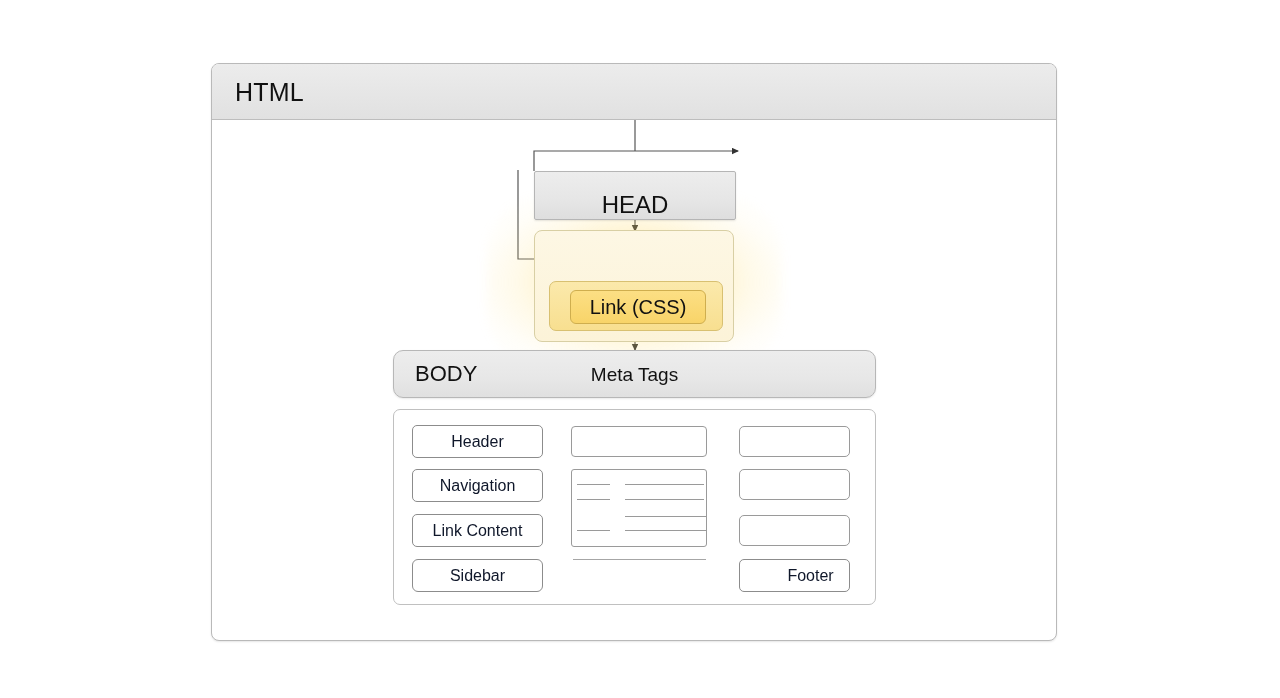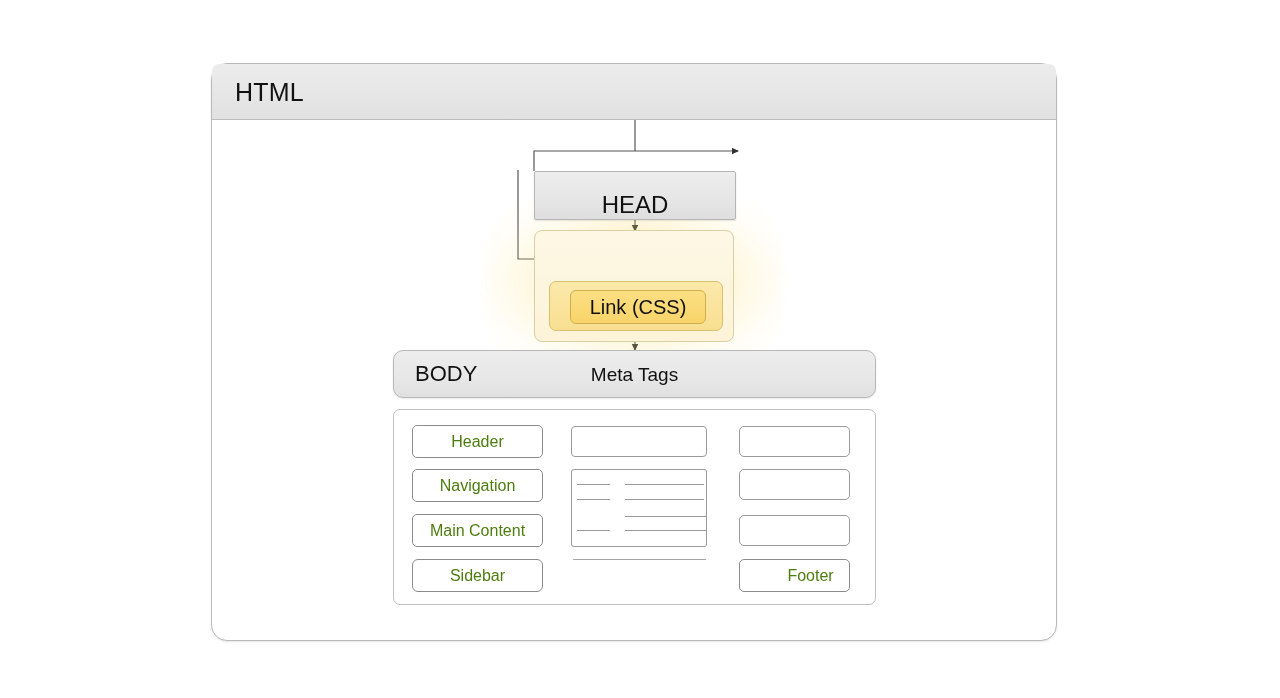--- a/index.html
+++ b/index.html
@@ -18,21 +18,21 @@
 
   
   #html-frame {
     position: absolute;
     left: 211px;
     top: 63px;
     width: 846px;
     height: 578px;
     box-sizing: border-box;
     border: 1px solid #b9b9b9;
-    border-radius: 16px;
+    border-radius: 8px;
     background: #ffffff;
     box-shadow: 0 1px 2px rgba(0,0,0,0.10);
   }
   #html-header {
     position: absolute;
     left: 0;
     top: 0;
     width: 100%;
     height: 56px;
     box-sizing: border-box;
@@ -192,21 +192,21 @@
   .tile {
     position: absolute;
     box-sizing: border-box;
     border: 1px solid #8c8c8c;
     border-radius: 5px;
     background: #ffffff;
     display: flex;
     align-items: center;
     justify-content: center;
     font-size: 16px;
-    color: #4d7c0f;
+    color: #0f172a;
   }
   .tile.plain { border-color: #9a9a9a; }
 
   
   .col-left { left: 18px; width: 131px; height: 33px; }
   
   .col-right { left: 345px; width: 111px; height: 31px; padding-left: 32px; }
 
   
   #mid-top {
@@ -290,21 +290,21 @@
 
 <div id="body-bar">
   <span id="body-label">BODY</span>
   <span id="meta-tags-label">Meta Tags</span>
 </div>
 
 <div id="body-panel">
 
   <div class="tile col-left" style="top:15px;">Header</div>
   <div class="tile col-left" style="top:59px;">Navigation</div>
-  <div class="tile col-left" style="top:104px;">Main Content</div>
+  <div class="tile col-left" style="top:104px;">Link Content</div>
   <div class="tile col-left" style="top:149px;border-radius:6px;">Sidebar</div>
 
   <div id="mid-top"></div>
 
   <div id="mid-lines-box">
     <span class="mini-line" style="left:5px;  top:14px; width:33px;"></span>
     <span class="mini-line" style="left:53px; top:14px; width:79px;"></span>
     <span class="mini-line" style="left:5px;  top:29px; width:33px;"></span>
     <span class="mini-line" style="left:53px; top:29px; width:79px;"></span>
     <span class="mini-line" style="left:53px; top:46px; width:81px;"></span>

